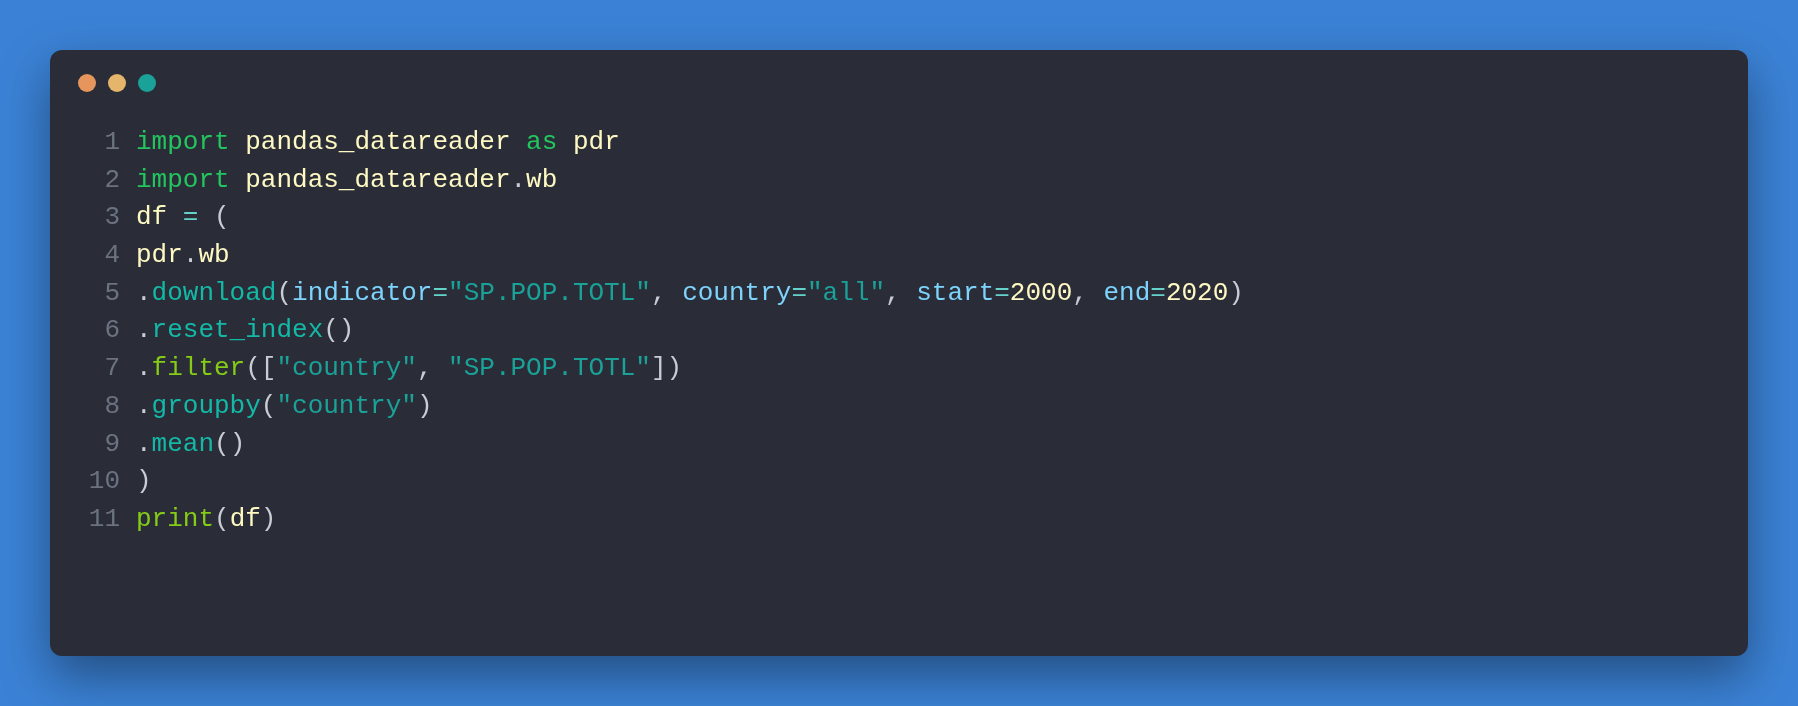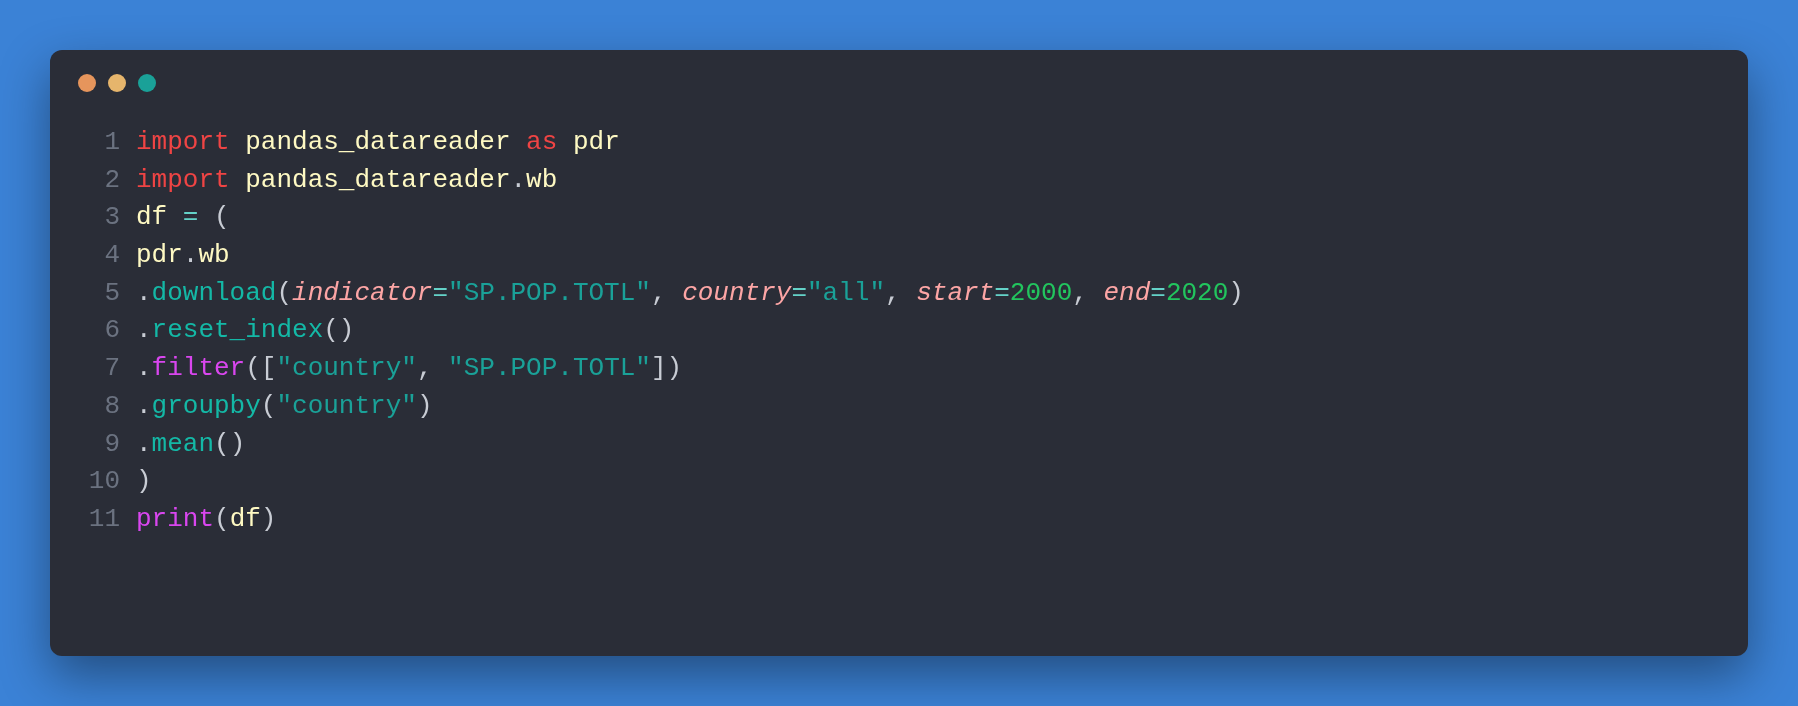--- a/index.html
+++ b/index.html
@@ -48,29 +48,29 @@
     width: 42px;
     text-align: right;
     color: #6b7280;
     margin-right: 16px;
     user-select: none;
     flex-shrink: 0;
   }
   .code {
     color: #c8ccd4;
   }
-  .kw { color: #ef4444; }
+  .kw { color: #22c55e; }
   .ident { color: #fef9c3; }
   .op { color: #64d2c8; }
   .punct { color: #c8ccd4; }
   .func { color: #14b8a6; }
-  .param { color: #fca5a5; font-style: italic; }
+  .param { color: #7dd3fc; }
   .str { color: #1aa198; }
-  .num { color: #22c55e; }
-  .builtin { color: #d946ef; }
+  .num { color: #fef9c3; }
+  .builtin { color: #84cc16; }
 </style>
 </head>
 <body>
 
 <div class="window">
   <div class="titlebar">
     <div class="dot dot-red"></div>
     <div class="dot dot-yellow"></div>
     <div class="dot dot-green"></div>
   </div>

